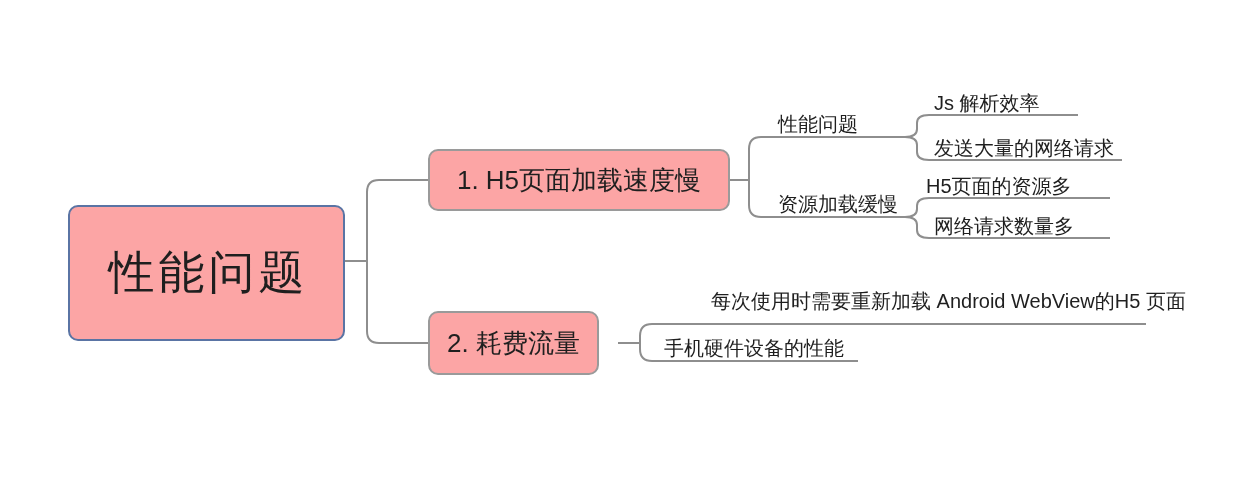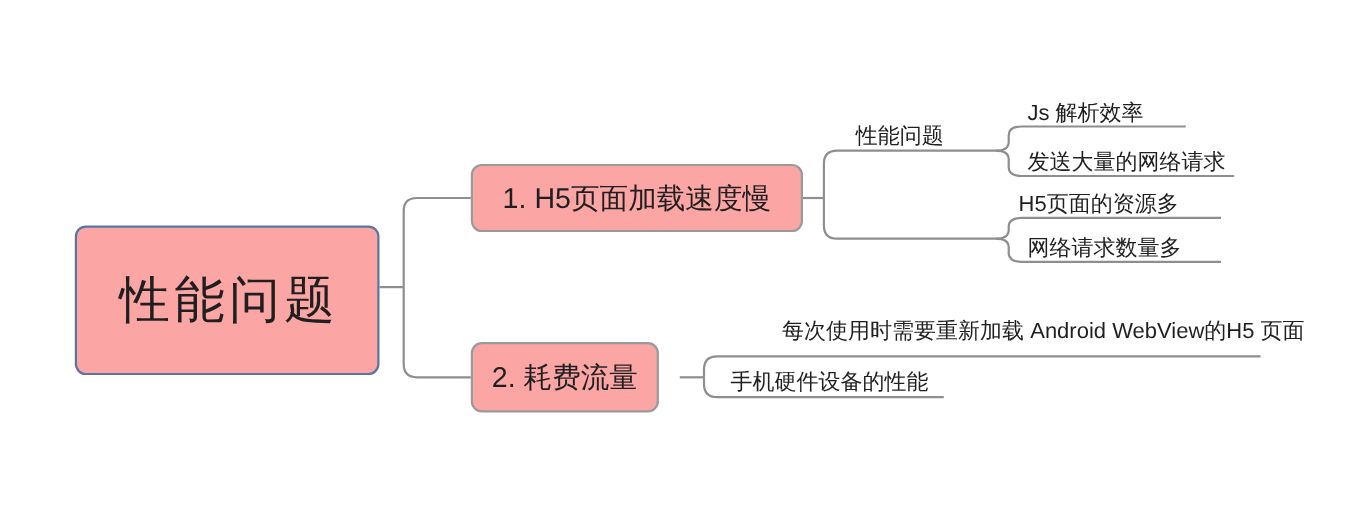--- a/index.html
+++ b/index.html
@@ -116,20 +116,21 @@
   </svg>
 
   <div class="node-box n-root">性能问题</div>
 
   <div class="node-box n-b1">1. H5页面加载速度慢</div>
 
   <div class="node-box n-b2">2. 耗费流量</div>
 
   <div class="lbl l-render">性能问题</div>
 
+  <div class="lbl l-resource">资源加载缓慢</div>
 
   <div class="lbl l-js">Js 解析效率</div>
 
   <div class="lbl l-hw">发送大量的网络请求</div>
 
   <div class="lbl l-h5res">H5页面的资源多</div>
 
   <div class="lbl l-netreq">网络请求数量多</div>
 
   <div class="lbl l-reload">每次使用时需要重新加载 Android WebView的H5 页面</div>

